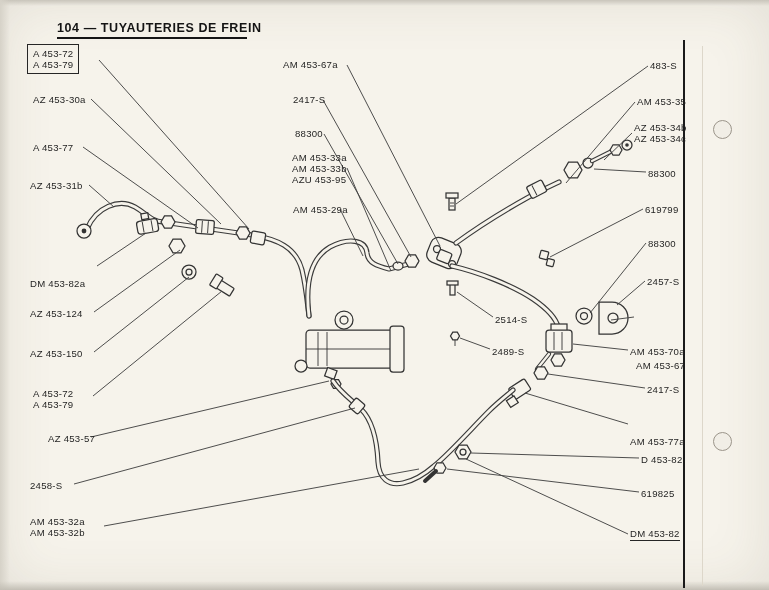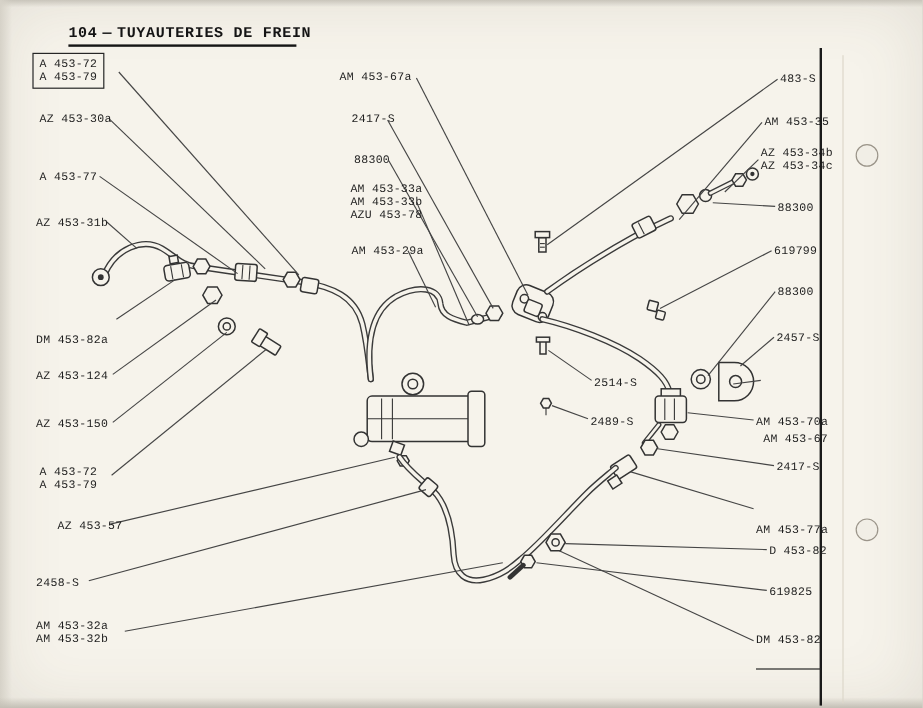--- a/index.html
+++ b/index.html
@@ -1,18 +1,18 @@
 <!DOCTYPE html>
 <html style="--paper: #f6f3eb; --ink: #1f1f1f; --leader: #454545;"><head>
 <meta charset="utf-8">
 <style>
   :root{ --paper:#f6f3eb; --ink:#1f1f1f; --leader:#454545; }
   html,body{margin:0;padding:0;background:#cfccc4;}
   #page{position:relative;width:769px;height:590px;background:var(--paper);overflow:hidden;
-        font-family:Liberation Mono, monospace;box-shadow:inset 0 0 55px rgba(90,80,60,.12);}
+        font-family:Liberation Sans, sans-serif;box-shadow:inset 0 0 55px rgba(90,80,60,.12);}
   .edge{position:absolute;pointer-events:none;}
   #edge-top{left:0;top:0;width:769px;height:6px;background:linear-gradient(#c9c5bb,rgba(201,197,187,0));}
   #edge-left{left:0;top:0;width:10px;height:590px;background:linear-gradient(90deg,#d6d2c8,rgba(214,210,200,0));}
   #edge-bottom{left:0;bottom:0;width:769px;height:9px;background:linear-gradient(0deg,#c3bfb5,rgba(195,191,181,0));}
   #header{position:absolute;left:57px;top:21px;font-size:12.5px;font-weight:bold;color:#141414;
           letter-spacing:.6px;white-space:nowrap;}
   #header span{margin-right:4px;}
   #header-rule{position:absolute;left:57px;top:37px;width:190px;height:2.2px;background:#151515;}
   #page-edge-line{position:absolute;left:683px;top:40px;width:1.6px;height:548px;background:#1a1a1a;}
   #page-fold-line{position:absolute;left:702px;top:46px;width:1px;height:540px;background:#ddd7ca;}
@@ -24,21 +24,21 @@
   .tube-inner{stroke:var(--paper);stroke-width:2.9;fill:none;stroke-linecap:round;stroke-linejoin:round;}
   .tube-outer.thin{stroke-width:4.4;}
   .tube-inner.thin{stroke-width:2.2;}
   .part{fill:var(--paper);stroke:#333;stroke-width:1.25;}
   .part-dark{fill:#333;stroke:none;}
   .detail{stroke:#333;stroke-width:.9;fill:none;}
   #leader-lines line{stroke:var(--leader);stroke-width:.95;}
   .part-label{position:absolute;font-size:9.6px;line-height:11.2px;color:var(--ink);
               letter-spacing:.25px;white-space:nowrap;}
   .part-label.boxed{border:1.1px solid #262626;padding:3px 5px;}
-  .part-label.underlined{border-bottom:1.2px solid #262626;padding-bottom:18px;}
+  .part-label.underlined{border-bottom:1.2px solid #262626;padding-bottom:1px;}
 </style>
 </head>
 <body>
 
 <div id="page">
   <div class="edge" id="edge-top"></div>
   <div class="edge" id="edge-left"></div>
   <div class="edge" id="edge-bottom"></div>
 
   <div id="header">
@@ -266,21 +266,21 @@
       </div>
       <div class="part-label" style="left: 293px; top: 94px;">
         <div class="lbl-line">2417-S</div>
       </div>
       <div class="part-label" style="left: 295px; top: 128px;">
         <div class="lbl-line">88300</div>
       </div>
       <div class="part-label" style="left: 292px; top: 152px;">
         <div class="lbl-line">AM 453-33a</div>
         <div class="lbl-line">AM 453-33b</div>
-        <div class="lbl-line">AZU 453-78</div>
+        <div class="lbl-line">AZU 453-95</div>
       </div>
       <div class="part-label" style="left: 293px; top: 204px; text-align: center;">
         <div class="lbl-line">AM 453-29a</div>
       </div>
       <div class="part-label" style="left: 495px; top: 314px;">
         <div class="lbl-line">2514-S</div>
       </div>
       <div class="part-label" style="left: 492px; top: 346px;">
         <div class="lbl-line">2489-S</div>
       </div>

